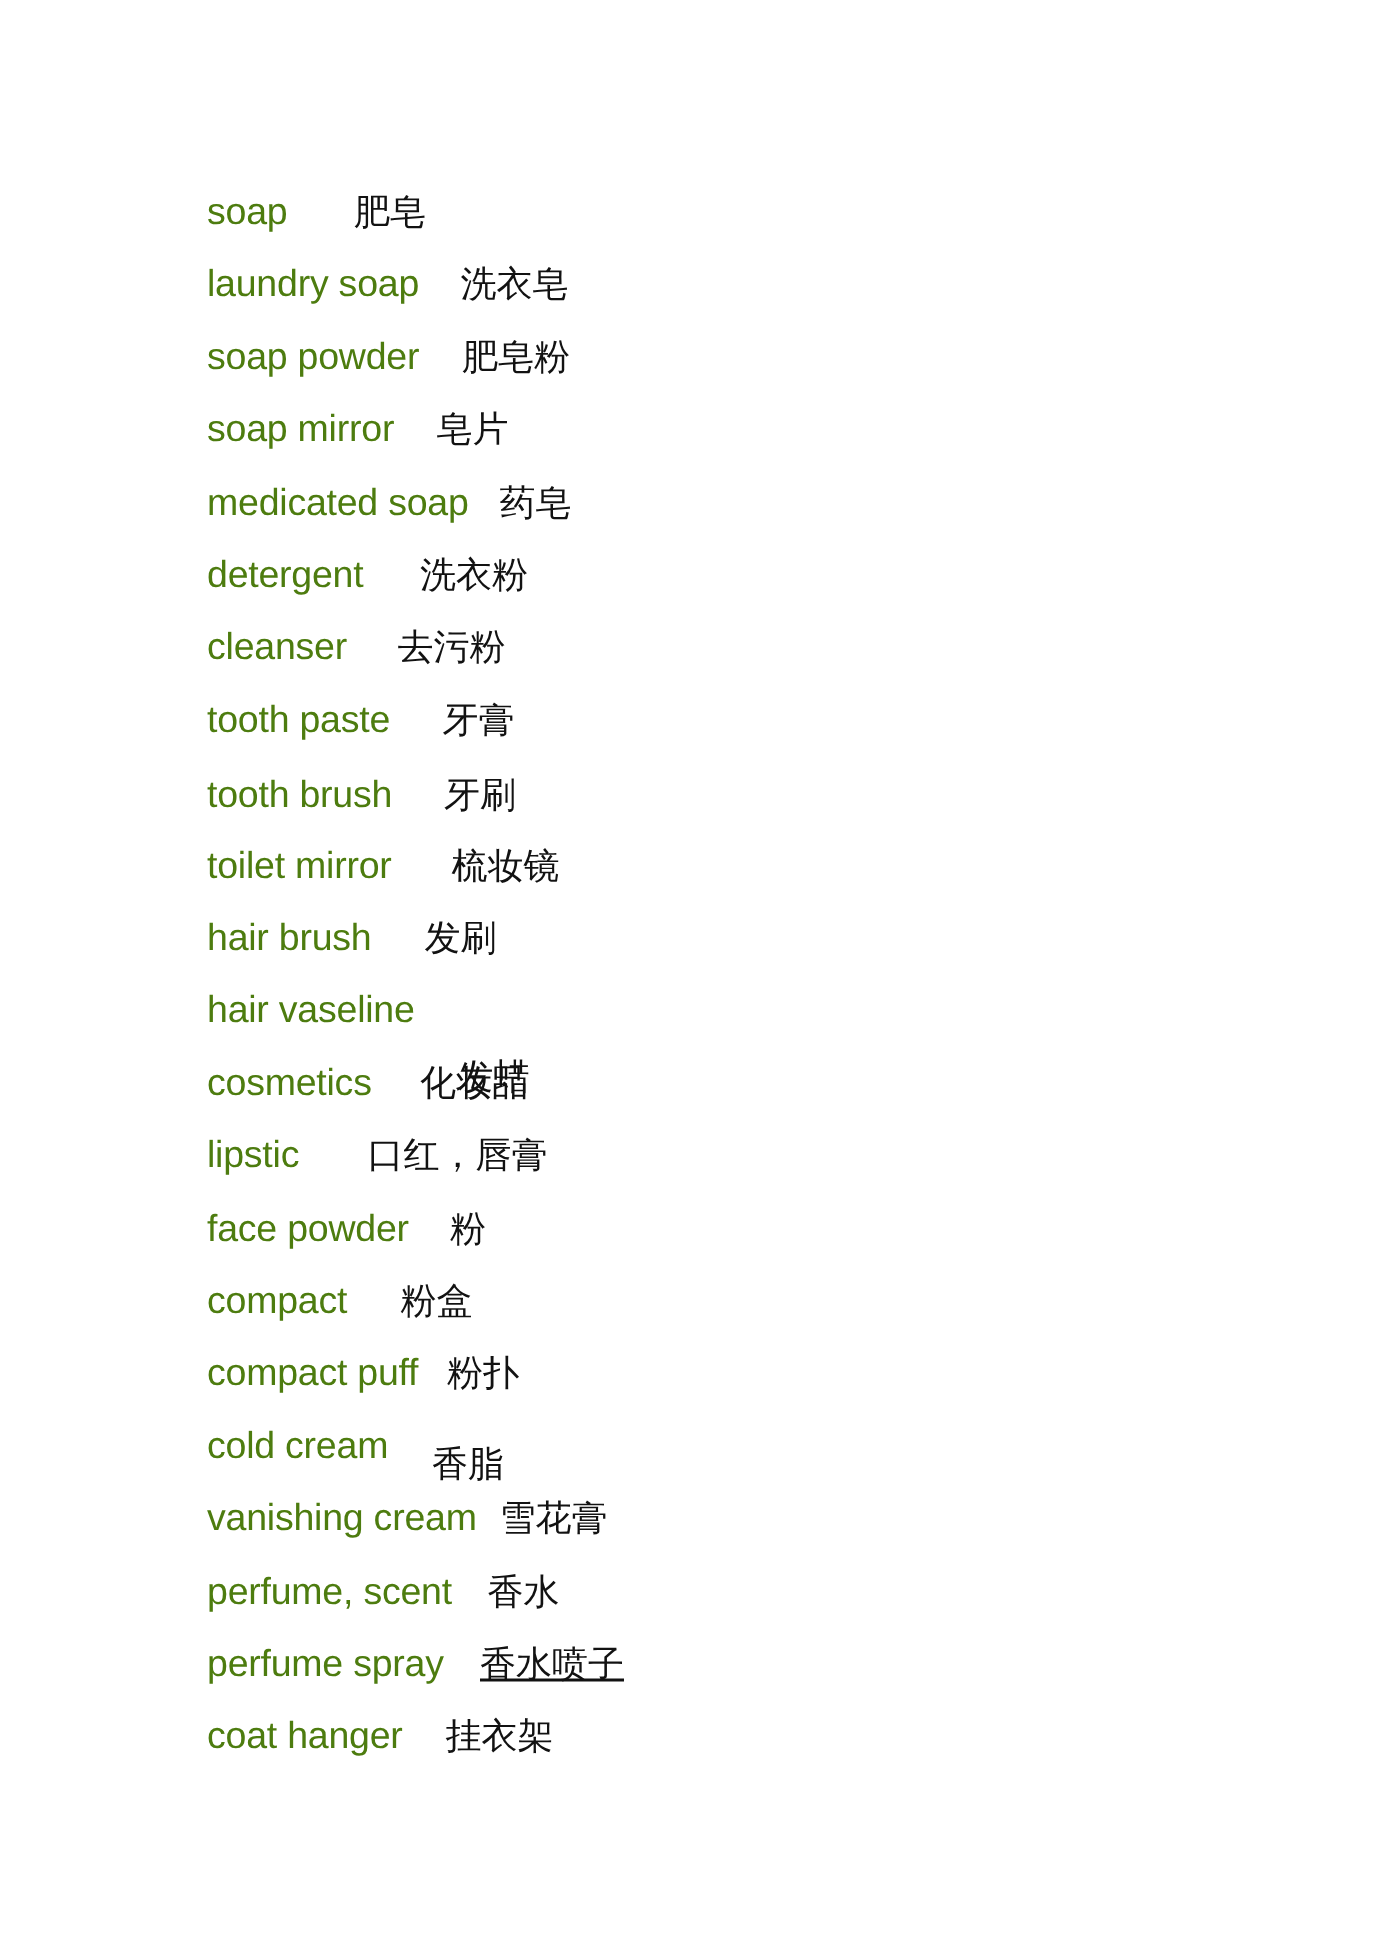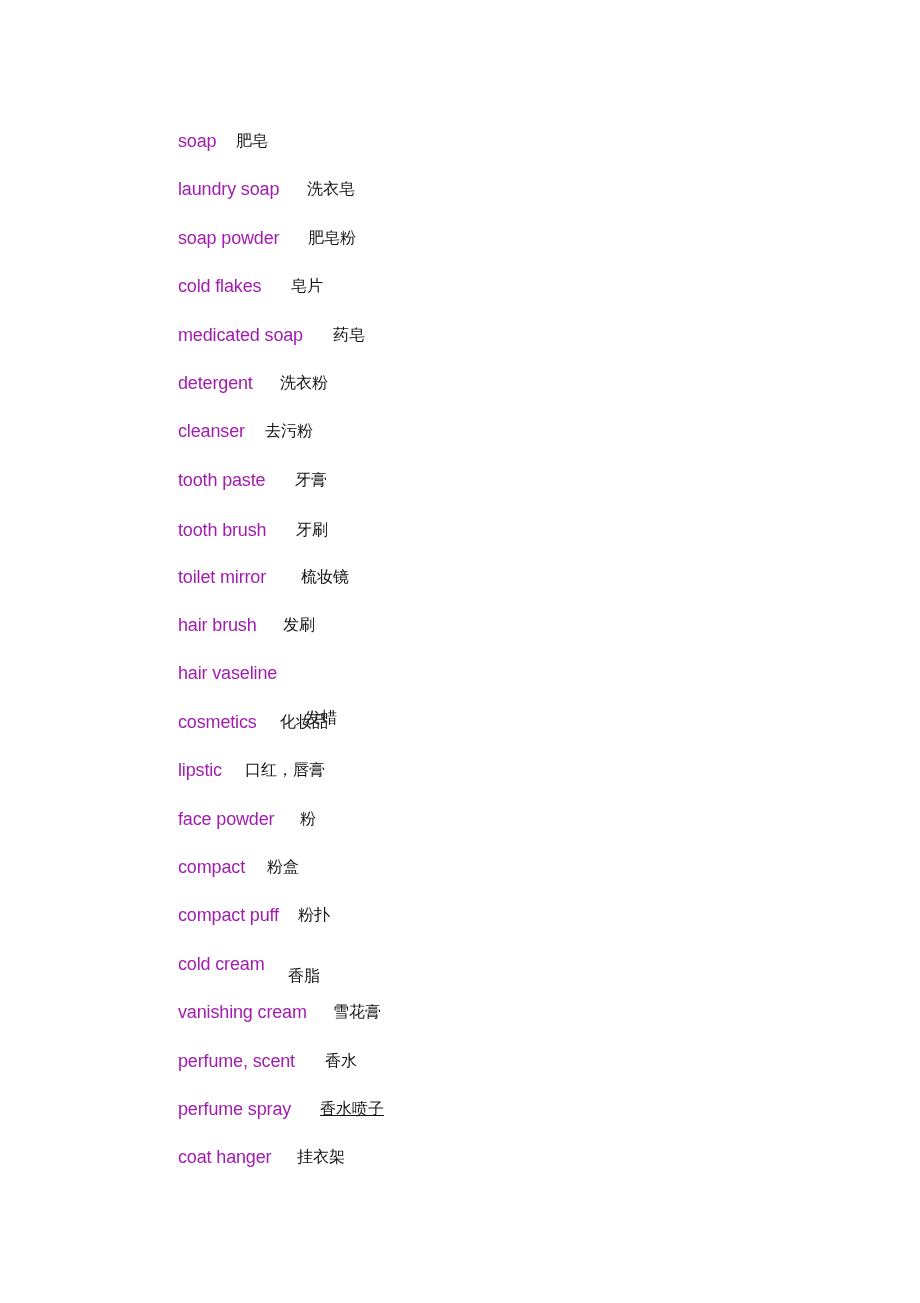--- a/index.html
+++ b/index.html
@@ -32,32 +32,31 @@
     left: 0;
     width: 920px;
     height: 48.4px;
     white-space: nowrap;
   }
   .term {
     position: absolute;
     left: 138px;
     top: 0;
     font-family: "Liberation Sans", sans-serif;
-    font-size: 18px;
+    font-size: 25px;
     line-height: 26px;
     letter-spacing: -0.15px;
-    color: #a21caf;
+    color: #4d7c0f;
     white-space: pre;
-    margin-left: 40px;
   }
   .gloss {
     position: absolute;
     top: 0;
     font-family: "DejaVu Serif", "Liberation Serif", serif;
-    font-size: 16px;
+    font-size: 24px;
     line-height: 26px;
     color: #121212;
     white-space: pre;
   }
 </style>
 </head>
 <body>
 
 <div class="page">
   <div class="glossary" id="glossary">
@@ -67,21 +66,21 @@
       </div>
       <div class="entry" style="top: 176px;">
         <span class="term">laundry soap</span>
         <span class="gloss" style="left: 307px;">洗衣皂</span>
       </div>
       <div class="entry" style="top: 225px; padding-left: 24px;">
         <span class="term">soap powder</span>
         <span class="gloss" style="left: 308px;">肥皂粉</span>
       </div>
       <div class="entry" style="top: 273px;">
-        <span class="term">cold flakes</span>
+        <span class="term">soap mirror</span>
         <span class="gloss" style="left: 291px;">皂片</span>
       </div>
       <div class="entry" style="top: 322px;">
         <span class="term">medicated soap</span>
         <span class="gloss" style="left: 333px;">药皂</span>
       </div>
       <div class="entry" style="top: 370px;">
         <span class="term">detergent</span>
         <span class="gloss" style="left: 280px;">洗衣粉</span>
       </div>

